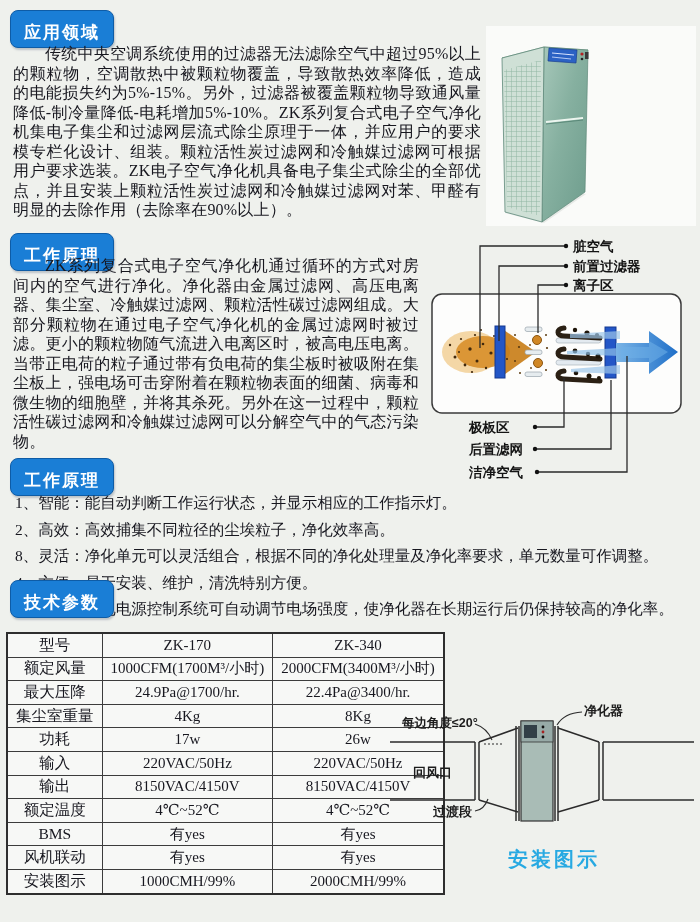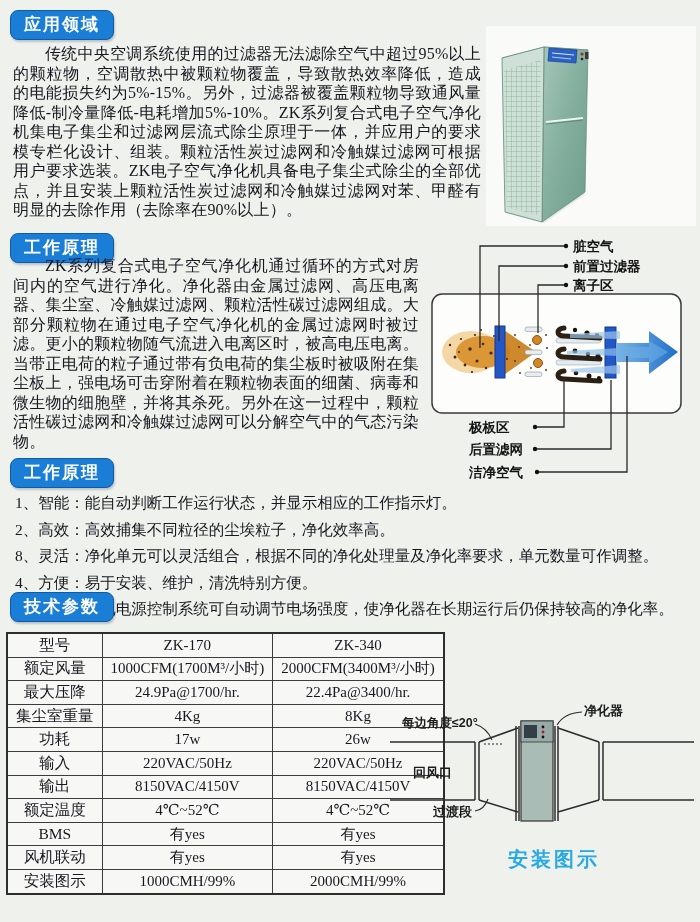--- a/index.html
+++ b/index.html
@@ -1,20 +1,20 @@
 <!DOCTYPE html>
 <html><head>
 <meta charset="utf-8">
 <style>
   html,body{margin:0;padding:0;}
   .page{position:relative;width:700px;height:922px;background:#eff1ed;overflow:hidden;
         font-family:"Liberation Serif","DejaVu Serif",serif;color:#17171f;}
   .badge{position:absolute;background:#1a7ed6;color:#fff;
          font-family:"Liberation Sans","DejaVu Sans",sans-serif;font-weight:bold;
-         font-size:17px;line-height:1;padding:5px 13px 6px;border-radius:8px;
+         font-size:17px;line-height:1;padding:13px 13px 6px;border-radius:8px;
          border:1px solid #0e5ca6;letter-spacing:2px;box-shadow:1px 2px 2px rgba(40,60,90,.25);}
   .para{position:absolute;text-align:justify;text-indent:2em;font-size:16px;
         line-height:19.5px;word-break:break-all;letter-spacing:.2px;}
   .features{position:absolute;left:15px;top:490px;width:688px;font-size:15.5px;}
   .features div{line-height:26.5px;white-space:nowrap;}
   table.specs{position:absolute;left:6px;top:632px;border-collapse:collapse;
               background:#f7f8f6;font-size:15px;}
   table.specs td{border:1px solid #3c3c3c;height:22.6px;text-align:center;
                  padding:0 8px;white-space:nowrap;}
   table.specs{border:2px solid #2e2e2e;}
@@ -176,21 +176,21 @@
 
   <div class="badge" style="left:10px;top:458px;">工作原理</div>
   <div class="features">
     <div>1、智能：能自动判断工作运行状态，并显示相应的工作指示灯。</div>
     <div>2、高效：高效捕集不同粒径的尘埃粒子，净化效率高。</div>
     <div>8、灵活：净化单元可以灵活组合，根据不同的净化处理量及净化率要求，单元数量可作调整。</div>
     <div>4、方便：易于安装、维护，清洗特别方便。</div>
     <div>5、先进：静电电源控制系统可自动调节电场强度，使净化器在长期运行后仍保持较高的净化率。</div>
   </div>
 
-  <div class="badge" style="left:10px;top:592px;text-align:right;">技术参数</div>
+  <div class="badge" style="left:10px;top:580px;text-align:right;">技术参数</div>
 
   <table class="specs">
     <colgroup>
         <col style="width:91px">
         <col style="width:141px">
         <col style="width:141px">
       </colgroup>
     <tbody>
         <tr>
           <td class="lbl">型号</td>

